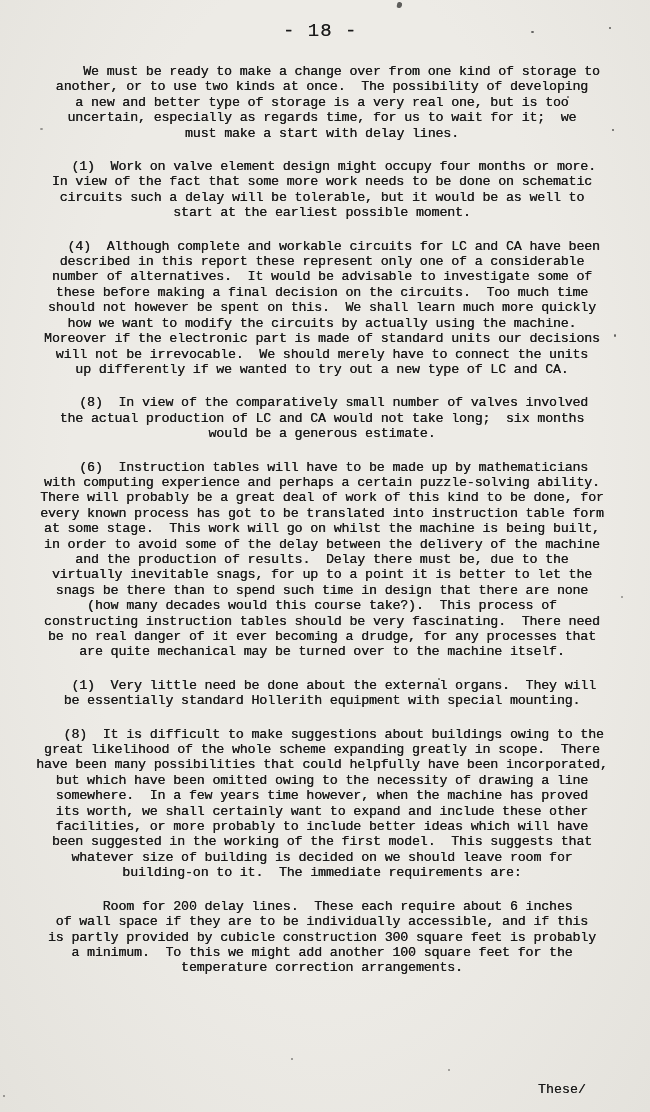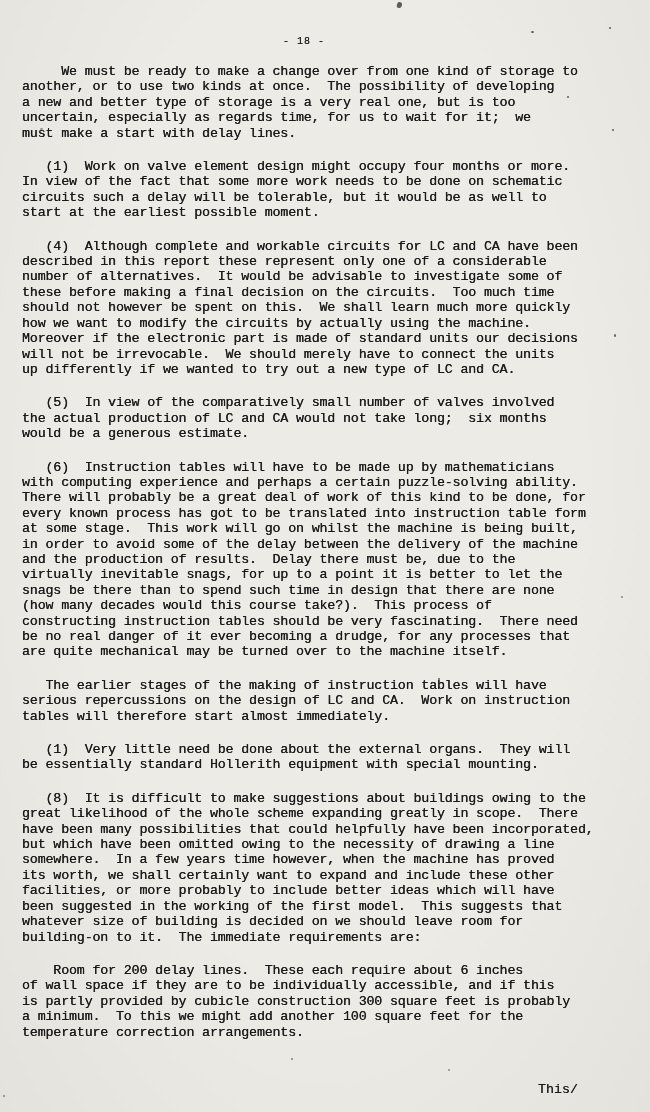--- a/index.html
+++ b/index.html
@@ -15,31 +15,32 @@
     font-family: "Liberation Mono", "DejaVu Sans Mono", monospace;
     color: #1a1a1a;
   }
   .paper {
     position: absolute;
     inset: 0;
     background: radial-gradient(ellipse at 50% 42%, #edebe6 55%, #e4e2dc 100%);
   }
   .page-number {
     position: absolute;
-    top: 36px;
+    top: 20px;
     left: 283px;
-    font-size: 10px;
+    font-size: 19px;
     letter-spacing: 1px;
     text-shadow: 0 0 0.6px rgba(20,20,20,0.75);
   }
   .content {
     position: absolute;
     top: 64px;
     left: 22px;
     width: 600px;
+    text-align: center;
   }
   .content p {
     margin: 0 0 18px 0;
     white-space: pre;
     font-size: 13.3px;
     line-height: 15.4px;
     letter-spacing: -0.15px;
     text-shadow: 0 0 0.6px rgba(20,20,20,0.75), 0.3px 0.3px 0.4px rgba(20,20,20,0.35);
   }
   .catchword {
@@ -88,59 +89,56 @@
 start at the earliest possible moment.</p>
     <p>   (4)  Although complete and workable circuits for LC and CA have been
 described in this report these represent only one of a considerable
 number of alternatives.  It would be advisable to investigate some of
 these before making a final decision on the circuits.  Too much time
 should not however be spent on this.  We shall learn much more quickly
 how we want to modify the circuits by actually using the machine.
 Moreover if the electronic part is made of standard units our decisions
 will not be irrevocable.  We should merely have to connect the units
 up differently if we wanted to try out a new type of LC and CA.</p>
-    <p>   (5)  In view of the comparatively small number of valves involved
+    <p>   (8)  In view of the comparatively small number of valves involved
 the actual production of LC and CA would not take long;  six months
 would be a generous estimate.</p>
     <p>   (6)  Instruction tables will have to be made up by mathematicians
 with computing experience and perhaps a certain puzzle-solving ability.
 There will probably be a great deal of work of this kind to be done, for
 every known process has got to be translated into instruction table form
 at some stage.  This work will go on whilst the machine is being built,
 in order to avoid some of the delay between the delivery of the machine
 and the production of results.  Delay there must be, due to the
 virtually inevitable snags, for up to a point it is better to let the
 snags be there than to spend such time in design that there are none
 (how many decades would this course take?).  This process of
 constructing instruction tables should be very fascinating.  There need
 be no real danger of it ever becoming a drudge, for any processes that
 are quite mechanical may be turned over to the machine itself.</p>
-    <p>   The earlier stages of the making of instruction tables will have
-serious repercussions on the design of LC and CA.  Work on instruction
-tables will therefore start almost immediately.</p>
     <p>   (1)  Very little need be done about the external organs.  They will
 be essentially standard Hollerith equipment with special mounting.</p>
     <p>   (8)  It is difficult to make suggestions about buildings owing to the
 great likelihood of the whole scheme expanding greatly in scope.  There
 have been many possibilities that could helpfully have been incorporated,
 but which have been omitted owing to the necessity of drawing a line
 somewhere.  In a few years time however, when the machine has proved
 its worth, we shall certainly want to expand and include these other
 facilities, or more probably to include better ideas which will have
 been suggested in the working of the first model.  This suggests that
 whatever size of building is decided on we should leave room for
 building-on to it.  The immediate requirements are:</p>
     <p>    Room for 200 delay lines.  These each require about 6 inches
 of wall space if they are to be individually accessible, and if this
 is partly provided by cubicle construction 300 square feet is probably
 a minimum.  To this we might add another 100 square feet for the
 temperature correction arrangements.</p>
   </div>
 
-<div class="catchword">This/</div>
+<div class="catchword">These/</div>
 
 <span class="speck s1"></span>
 <span class="speck s2"></span>
 <span class="speck s3"></span>
 <span class="speck s4"></span>
 <span class="speck s5"></span>
 <span class="speck s6"></span>
 <span class="speck s7"></span>
 <span class="speck s8"></span>
 <span class="speck s9"></span>

